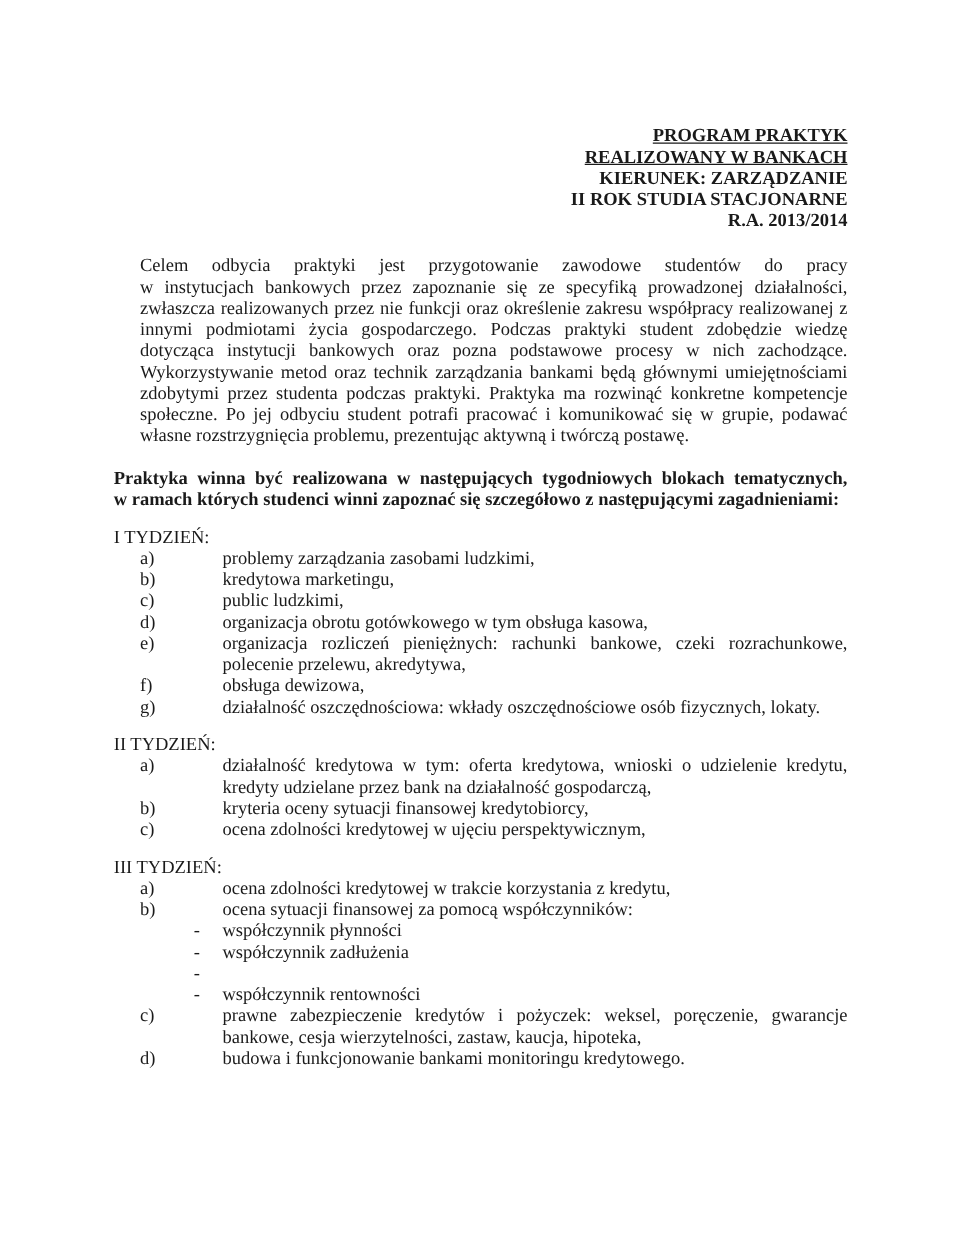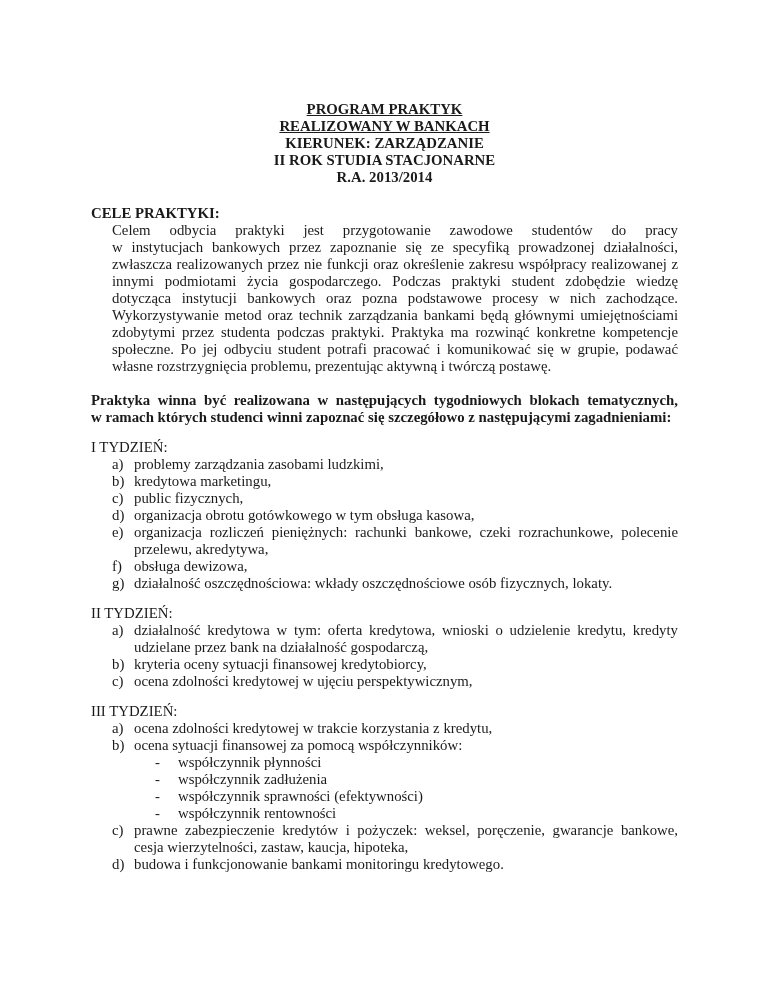--- a/index.html
+++ b/index.html
@@ -18,21 +18,21 @@
   }
   .page {
     box-sizing: border-box;
     width: 768px;
     height: 994px;
     padding: 101px 90px 0 91px;
     background: #ffffff;
   }
   
   .title-block {
-    text-align: center;
+    text-align: right;
     font-weight: bold;
     margin-bottom: 19px;
   }
   .title-line { }
   .title-line.u { text-decoration: underline; }
   
   .section-heading {
     font-weight: bold;
   }
   .week-heading {
@@ -57,20 +57,21 @@
     align-items: flex-start;
   }
   .item .marker {
     flex: 0 0 auto;
     width: 22px;
     margin-left: 21px;
   }
   .item .itext {
     flex: 1 1 auto;
     text-align: justify;
+    margin-left: 44px;
   }
   
   .subitem {
     display: flex;
     align-items: flex-start;
   }
   .subitem .dash {
     flex: 0 0 auto;
     width: 23px;
     margin-left: 64px;
@@ -85,42 +86,41 @@
 <div class="page">
 
   <div class="title-block">
     <div class="title-line u">PROGRAM PRAKTYK</div>
     <div class="title-line u">REALIZOWANY W BANKACH</div>
     <div class="title-line">KIERUNEK: ZARZĄDZANIE</div>
     <div class="title-line">II ROK STUDIA STACJONARNE</div>
     <div class="title-line">R.A. 2013/2014</div>
   </div>
 
-  <div class="section-heading">CELE PRAKTYKI:</div>
   <p class="para goals">
     <span class="force-justify">Celem odbycia praktyki jest przygotowanie zawodowe studentów do pracy</span><span>w instytucjach bankowych przez zapoznanie się ze specyfiką prowadzonej działalności, zwłaszcza realizowanych przez nie funkcji oraz określenie zakresu współpracy realizowanej z innymi podmiotami życia gospodarczego. Podczas praktyki student zdobędzie wiedzę dotycząca instytucji bankowych oraz pozna podstawowe procesy w nich zachodzące. Wykorzystywanie metod oraz technik zarządzania bankami będą głównymi umiejętnościami zdobytymi przez studenta podczas praktyki. Praktyka ma rozwinąć konkretne kompetencje społeczne. Po jej odbyciu student potrafi pracować i komunikować się w grupie, podawać własne rozstrzygnięcia problemu, prezentując aktywną i twórczą postawę.</span>
   </p>
 
   <p class="para intro">
     <span class="force-justify">Praktyka winna być realizowana w następujących tygodniowych blokach tematycznych,</span><span>w ramach których studenci winni zapoznać się szczegółowo z następującymi zagadnieniami:</span>
   </p>
 
   <div class="week">
     <div class="week-heading">I TYDZIEŃ:</div>
     <div class="item">
       <span class="marker">a)</span>
       <span class="itext">problemy zarządzania zasobami ludzkimi,</span>
     </div>
     <div class="item">
       <span class="marker">b)</span>
       <span class="itext">kredytowa marketingu,</span>
     </div>
     <div class="item">
       <span class="marker">c)</span>
-      <span class="itext">public fizycznych,</span>
+      <span class="itext">public ludzkimi,</span>
     </div>
     <div class="item">
       <span class="marker">d)</span>
       <span class="itext">organizacja obrotu gotówkowego w tym obsługa kasowa,</span>
     </div>
     <div class="item">
       <span class="marker">e)</span>
       <span class="itext">organizacja rozliczeń pieniężnych: rachunki bankowe, czeki rozrachunkowe, polecenie przelewu, akredytywa,</span>
     </div>
     <div class="item">
@@ -162,21 +162,20 @@
     <div class="subitem">
       <span class="dash">-</span>
       <span class="stext">współczynnik płynności</span>
     </div>
     <div class="subitem">
       <span class="dash">-</span>
       <span class="stext">współczynnik zadłużenia</span>
     </div>
     <div class="subitem">
       <span class="dash">-</span>
-      <span class="stext">współczynnik sprawności (efektywności)</span>
     </div>
     <div class="subitem">
       <span class="dash">-</span>
       <span class="stext">współczynnik rentowności</span>
     </div>
     <div class="item">
       <span class="marker">c)</span>
       <span class="itext">prawne zabezpieczenie kredytów i pożyczek: weksel, poręczenie, gwarancje bankowe, cesja wierzytelności, zastaw, kaucja, hipoteka,</span>
     </div>
     <div class="item">

